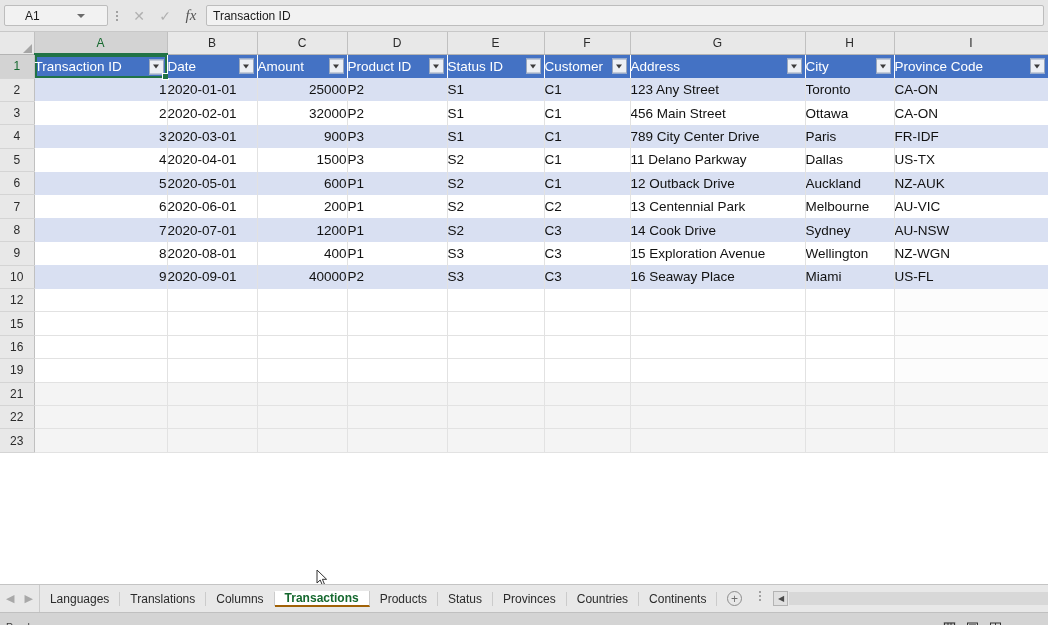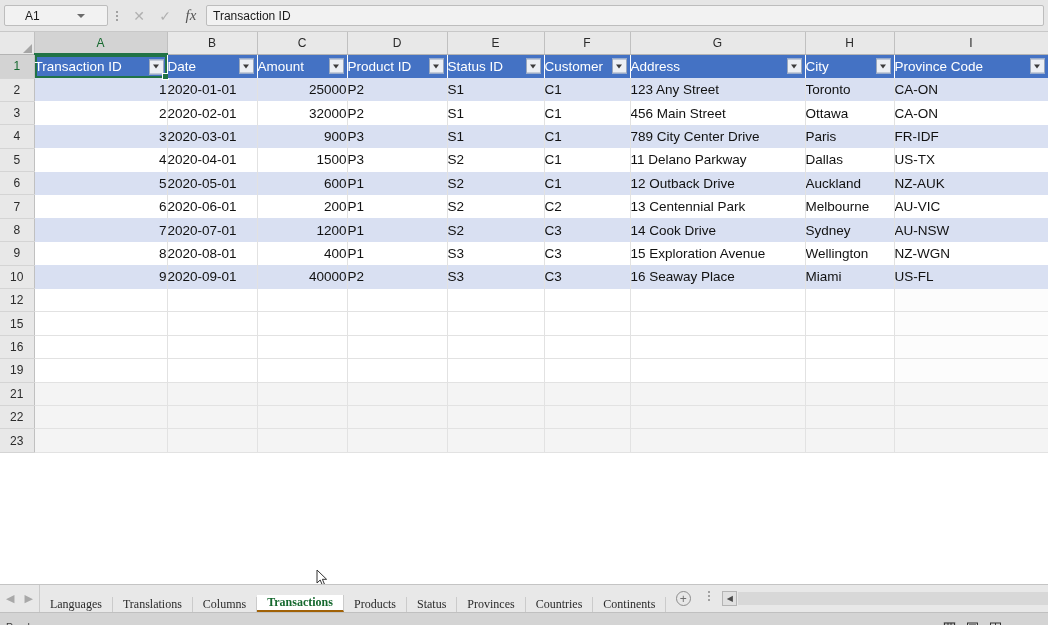--- a/index.html
+++ b/index.html
@@ -183,21 +183,21 @@
     display: flex;
     align-items: stretch;
     font-size: 12px;
   }
   .nav-arrows {
     display: flex; align-items: center;
     padding: 0 6px; gap: 10px;
     border-right: 1px solid #cbcbcb;
   }
   .nav-arrows span { color: #a8a8a8; font-size: 11px; }
-  .tabs { display: flex; align-items: flex-end; font-family: Liberation Serif, serif; }
+  .tabs { display: flex; align-items: center; }
   .tab {
     display: flex; align-items: center;
     padding: 0 10px;
     color: #2b2b2b;
     border-right: 1px solid #cbcbcb;
   }
   .tab.active {
     color: #15682e;
     font-weight: bold;
     background: #ffffff;

